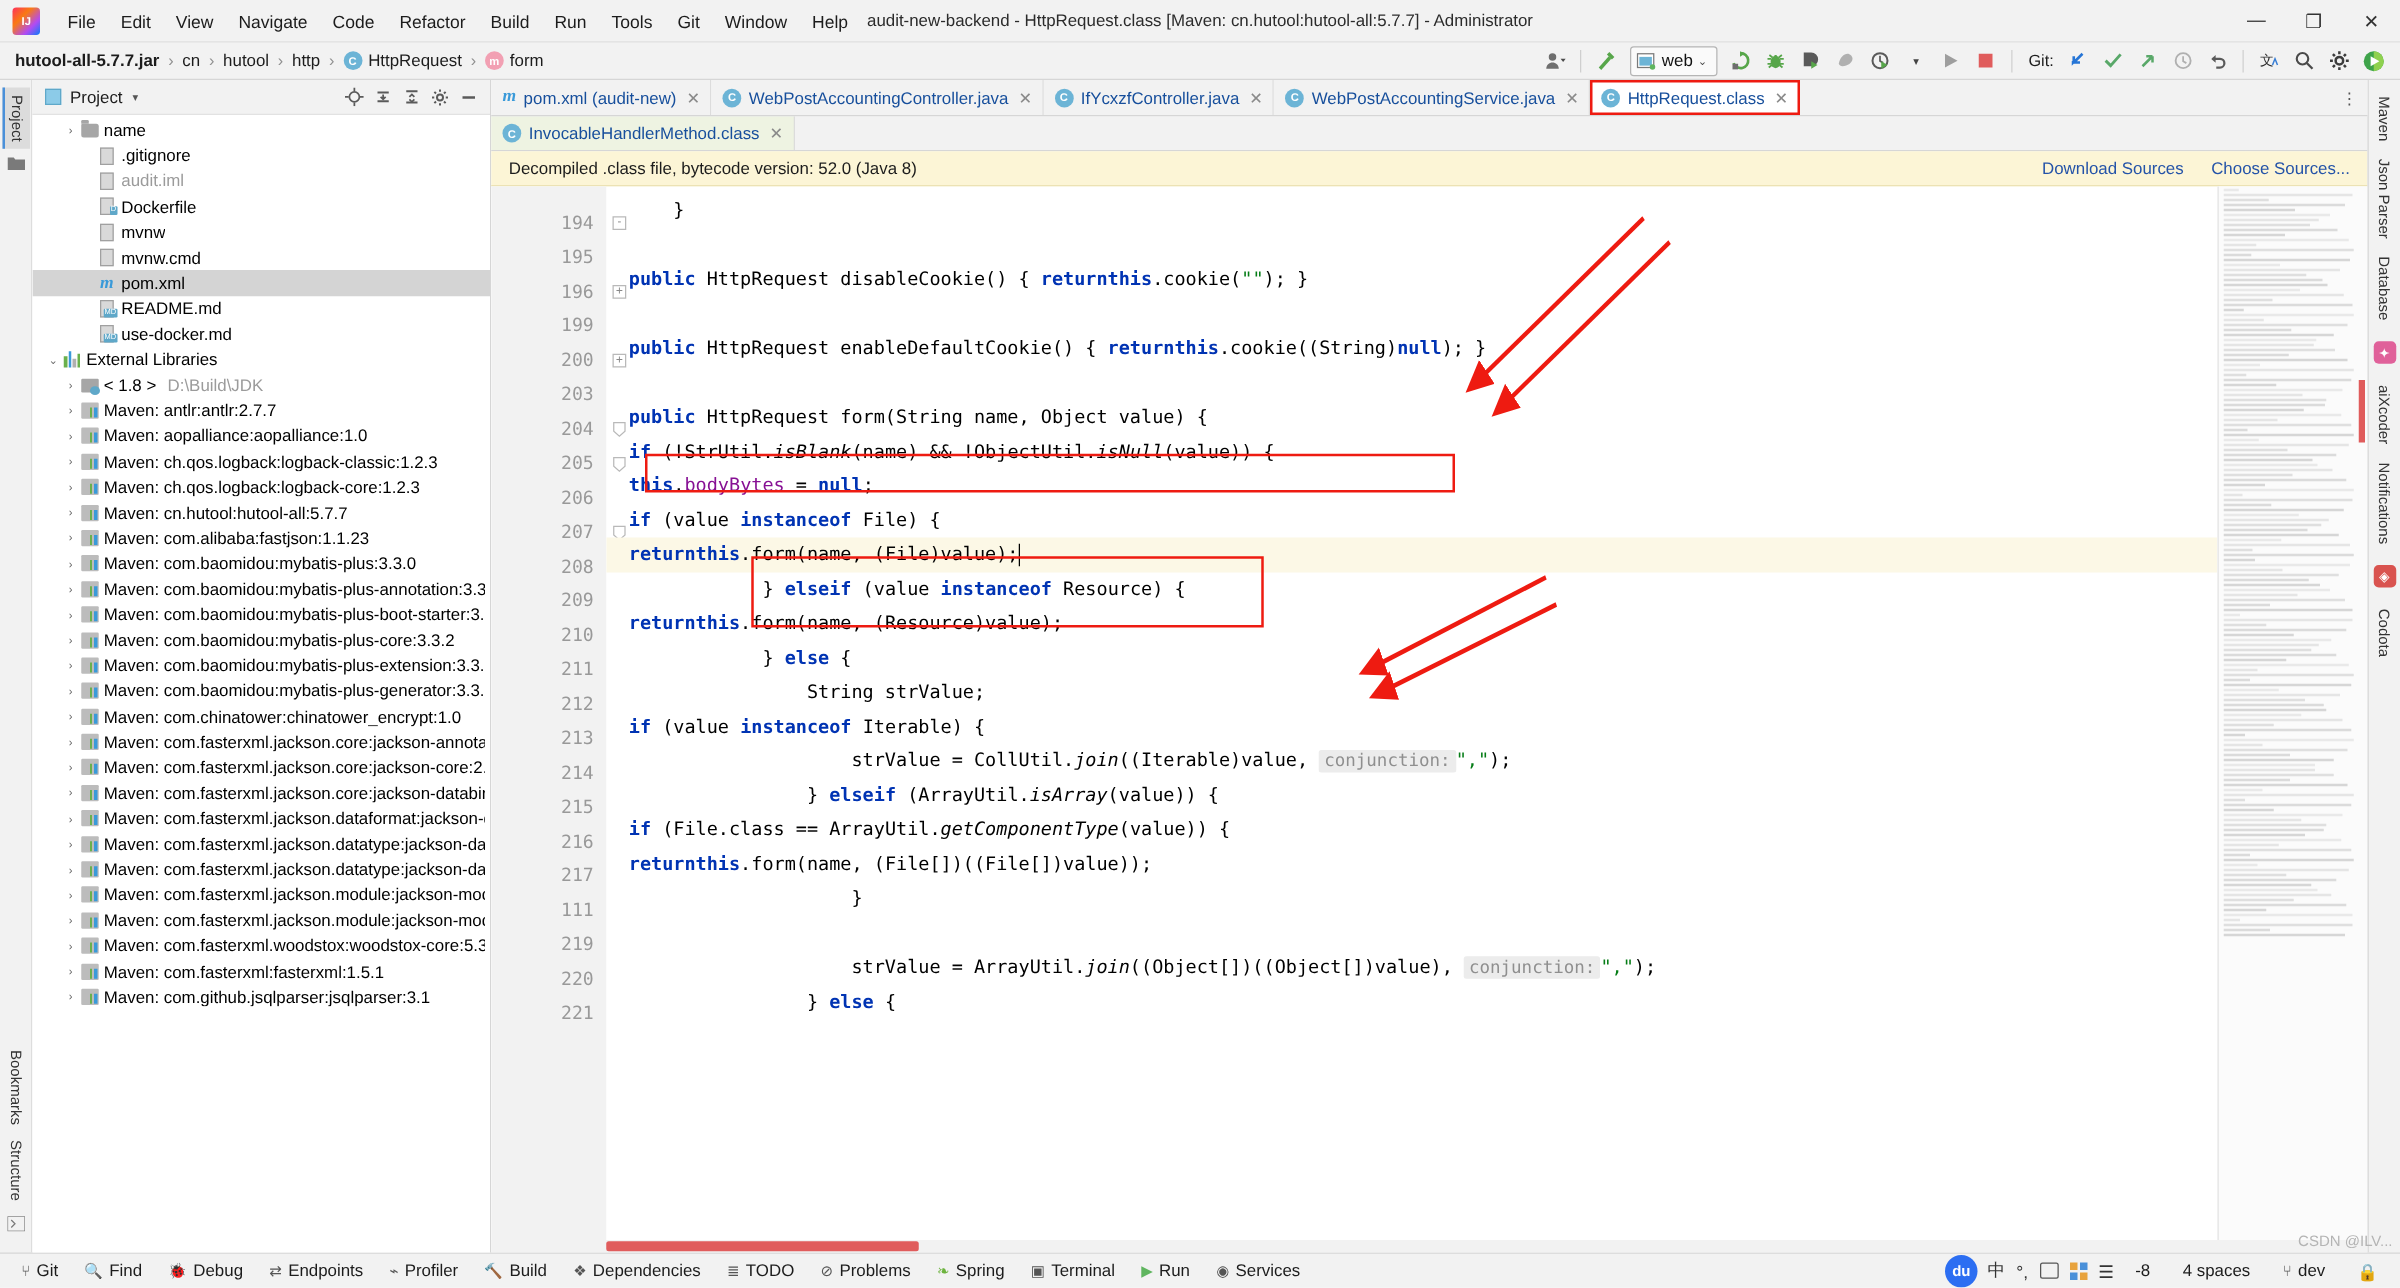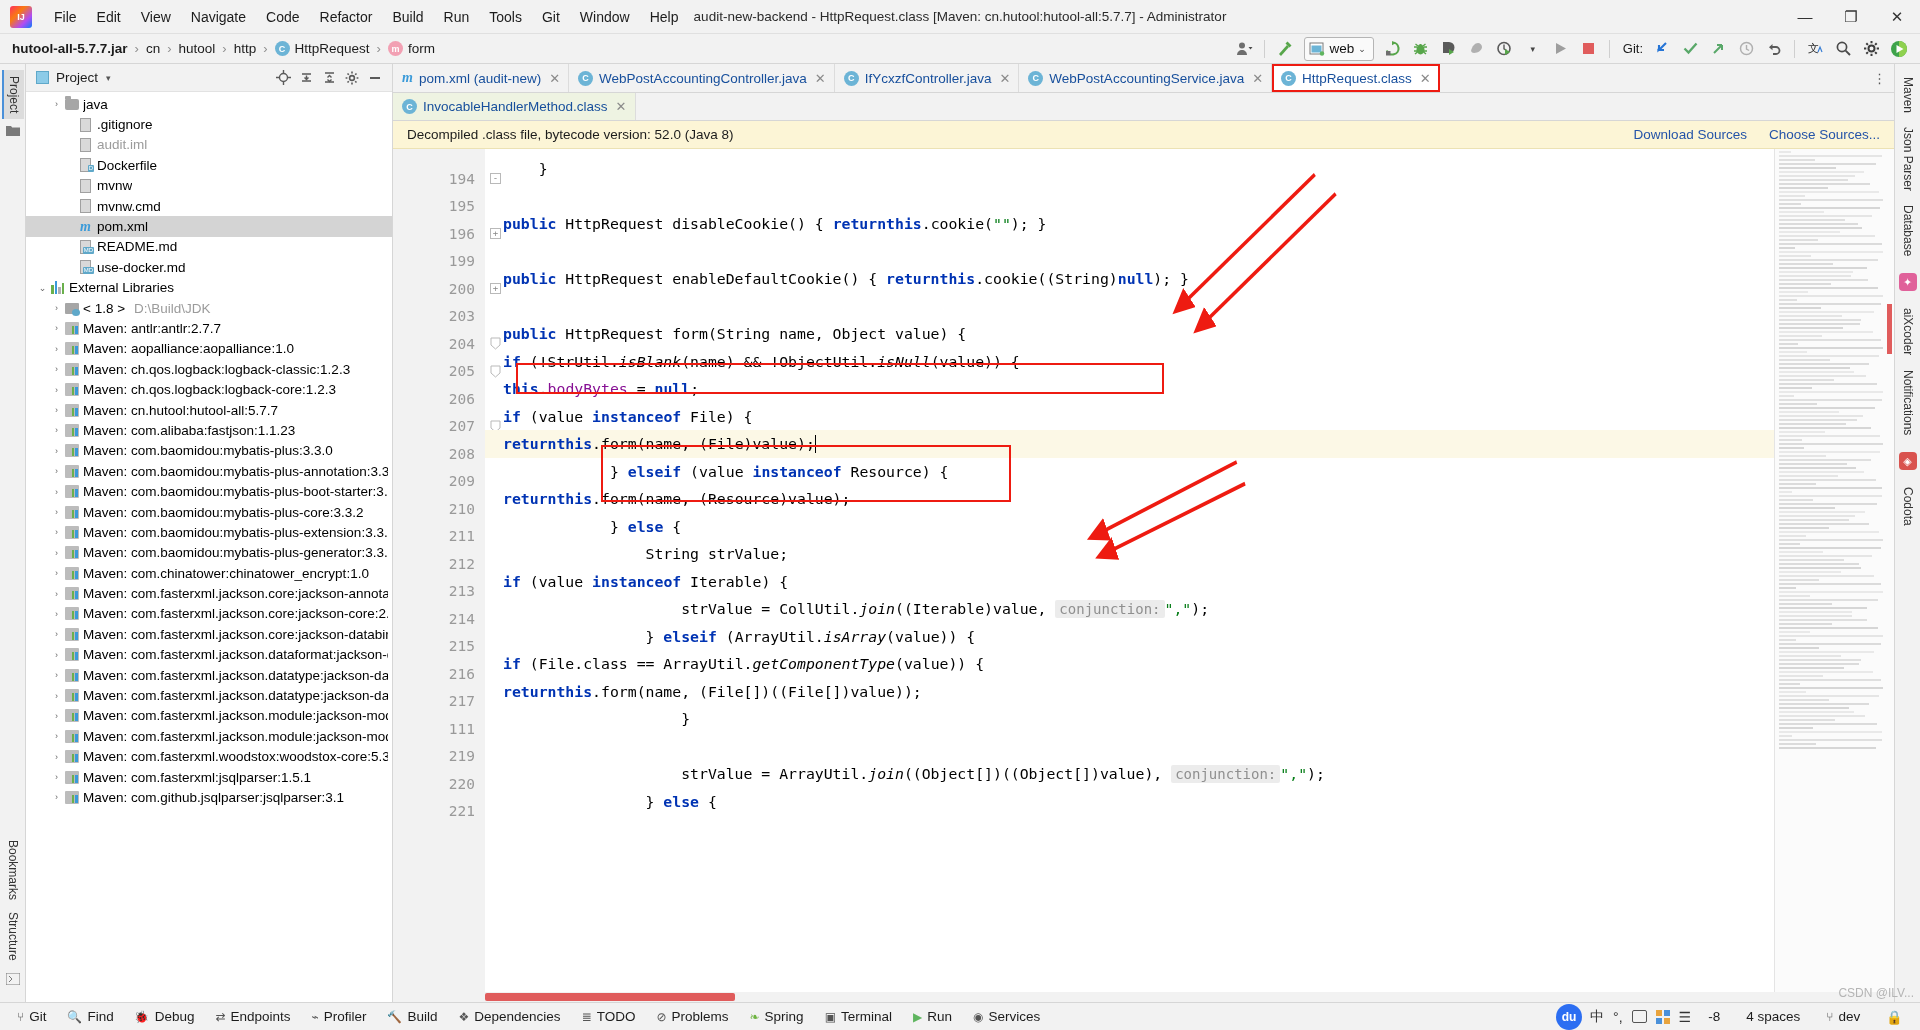--- a/index.html
+++ b/index.html
@@ -488,21 +488,21 @@
           </div>
         </div>
       </div>
       <div class="tree" id="tree">
           <div class="node">
             <span style="width: 24px; flex: 0 0 24px;"></span>
             <span class="arrow">›</span>
             <span class="nico">
               <span class="ic-folder"></span>
             </span>
-            <span class="nlabel">java</span>
+            <span class="nlabel">name</span>
           </div>
           <div class="node">
             <span style="width: 38px; flex: 0 0 38px;"></span>
             <span class="arrow none">›</span>
             <span class="nico">
               <span class="ic-file"></span>
             </span>
             <span class="nlabel">.gitignore</span>
           </div>
           <div class="node">
@@ -764,21 +764,21 @@
               <span class="ic-jar"></span>
             </span>
             <span class="nlabel">Maven: com.fasterxml.woodstox:woodstox-core:5.3</span>
           </div>
           <div class="node">
             <span style="width: 24px; flex: 0 0 24px;"></span>
             <span class="arrow">›</span>
             <span class="nico">
               <span class="ic-jar"></span>
             </span>
-            <span class="nlabel">Maven: com.fasterxml:jsqlparser:1.5.1</span>
+            <span class="nlabel">Maven: com.fasterxml:fasterxml:1.5.1</span>
           </div>
           <div class="node">
             <span style="width: 24px; flex: 0 0 24px;"></span>
             <span class="arrow">›</span>
             <span class="nico">
               <span class="ic-jar"></span>
             </span>
             <span class="nlabel">Maven: com.github.jsqlparser:jsqlparser:3.1</span>
           </div>
         </div>

